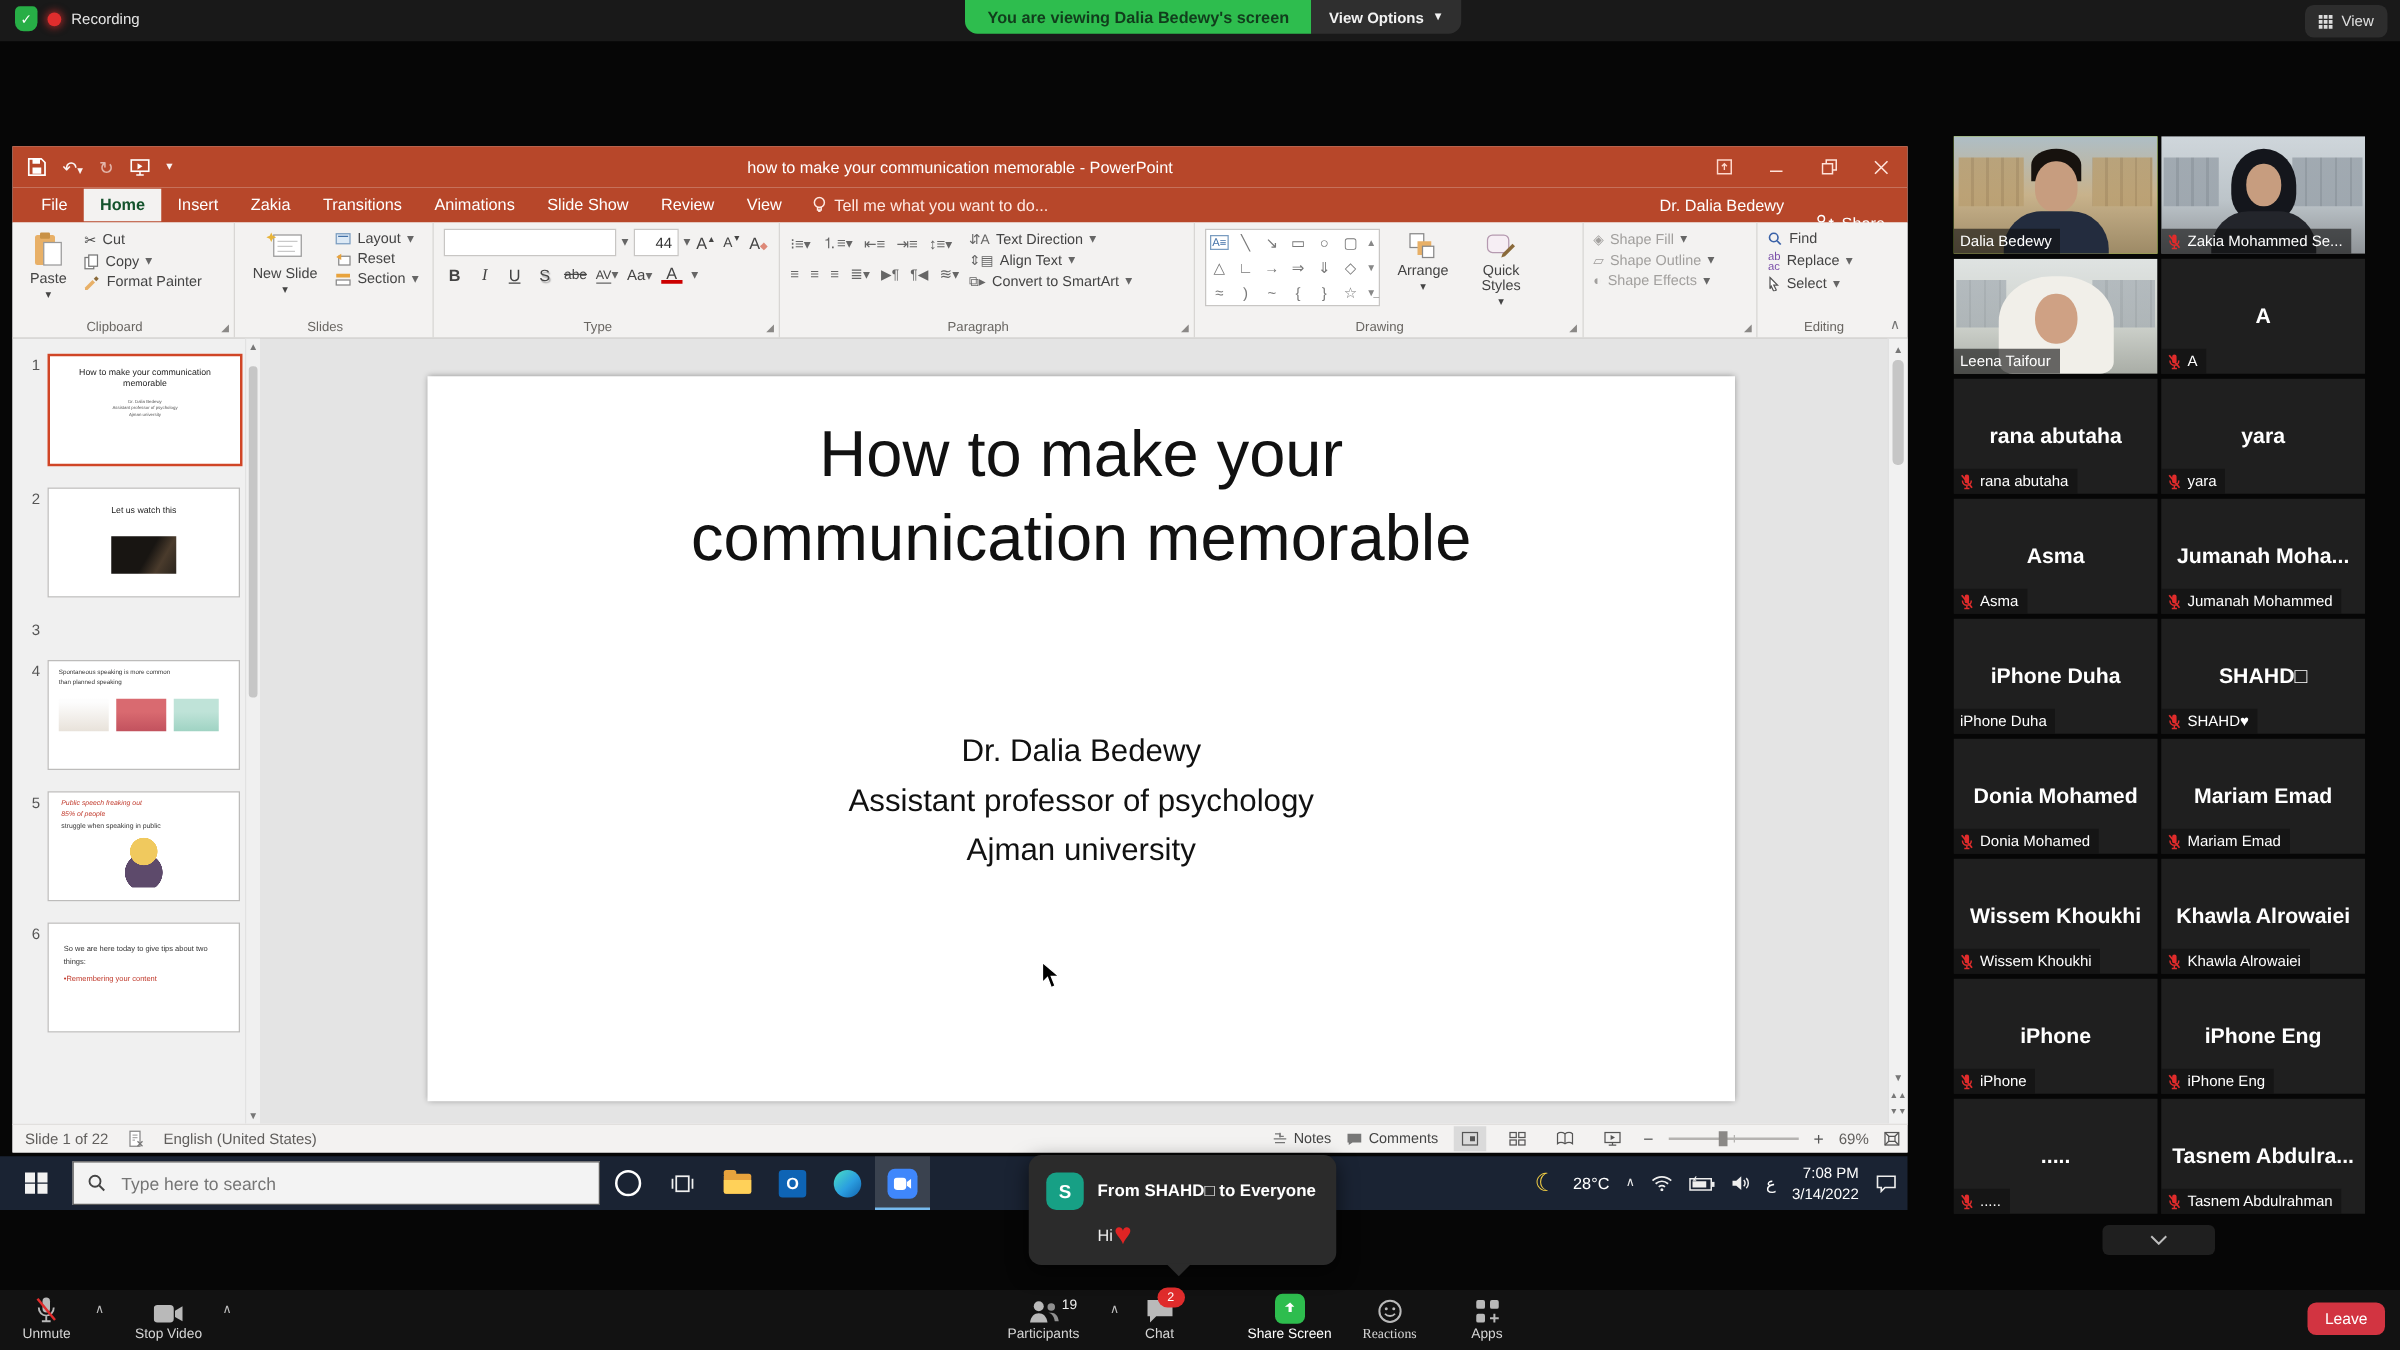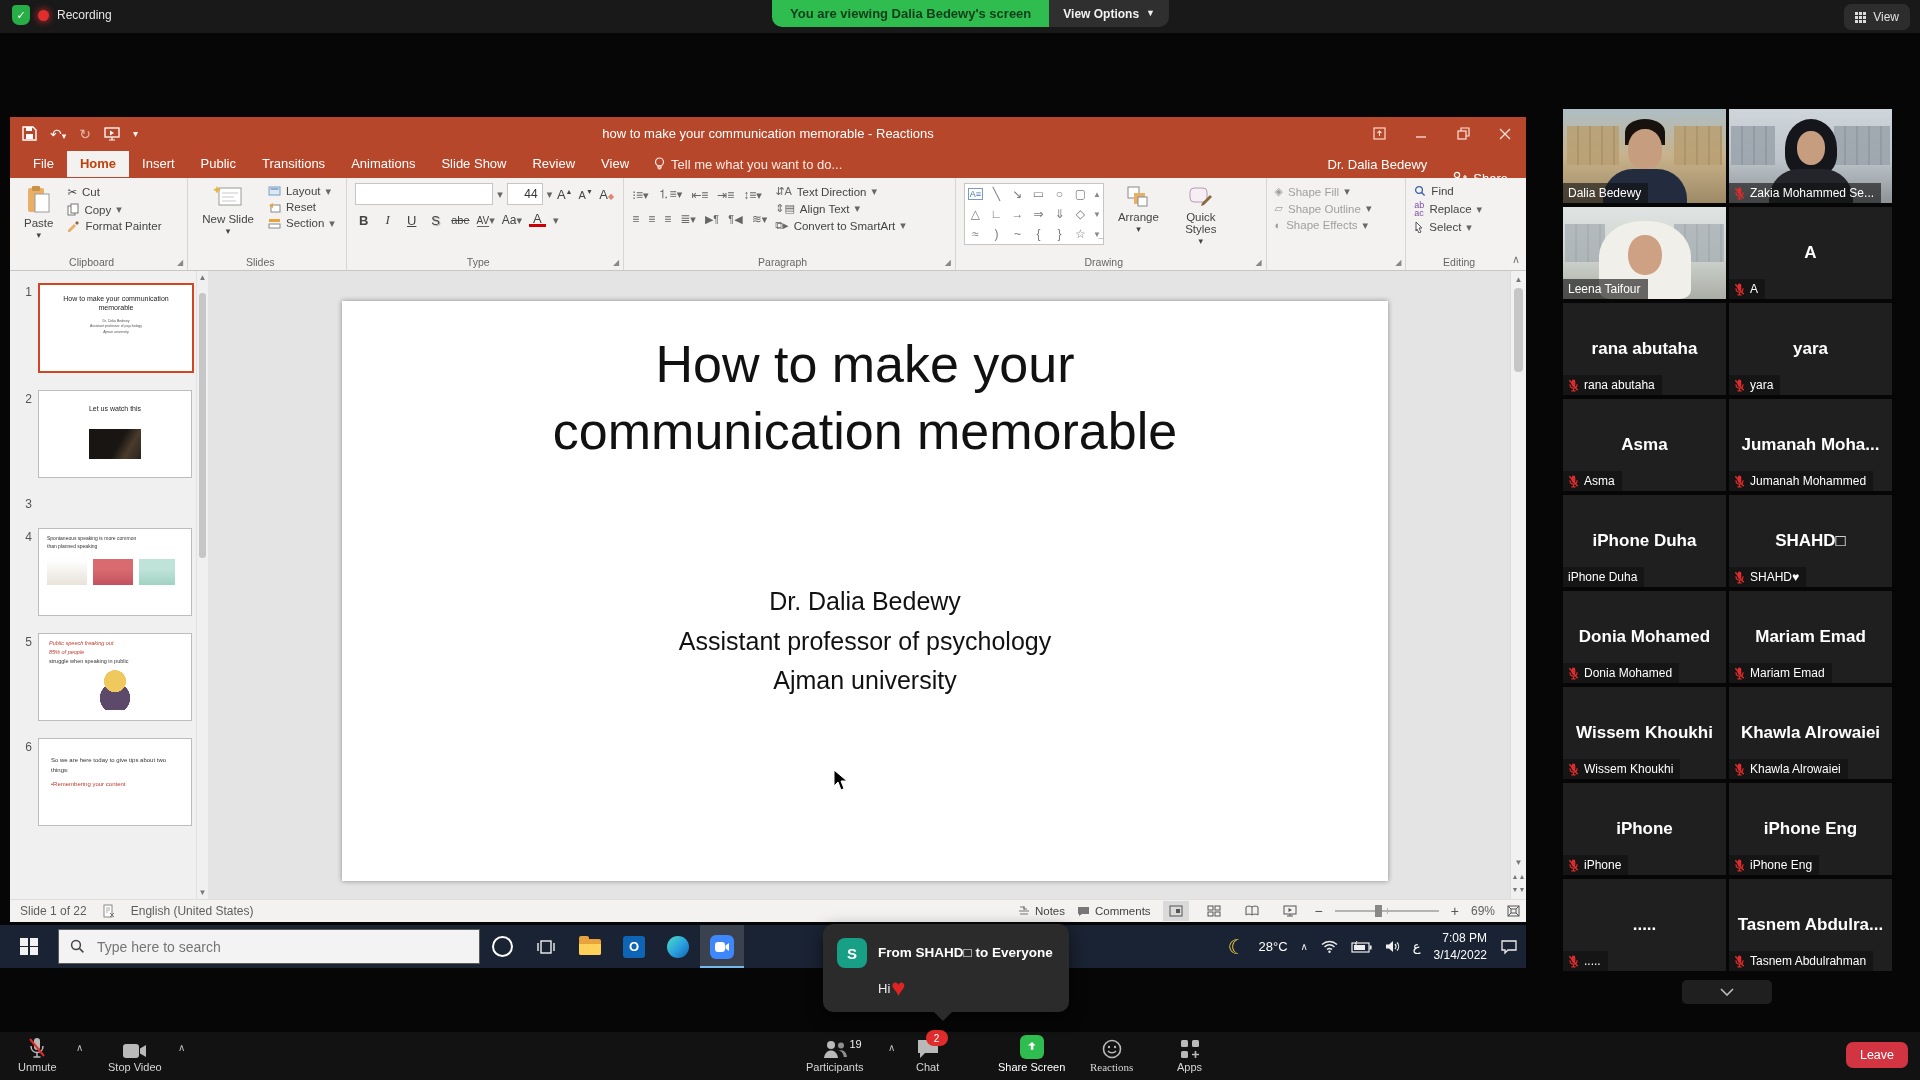--- a/index.html
+++ b/index.html
@@ -23,21 +23,21 @@
   .ppt{position:absolute;left:10px;top:117px;width:1516px;height:805px;background:#f3f2f1;display:flex;flex-direction:column;}
   .ppt-title{height:33px;background:#b7472a;position:relative;display:flex;align-items:center;color:#fff;}
   .qat{display:flex;align-items:center;gap:13px;padding-left:12px;font-size:14px;color:#fff;}
   .qat .g{opacity:.95;line-height:1;}
   .qat .dim{opacity:.6;}
   .winttl{position:absolute;left:0;right:0;text-align:center;font-size:13px;color:#ffffff;pointer-events:none;}
   .winctl{position:absolute;right:0;top:0;height:33px;display:flex;}
   .winctl .wc{width:42px;height:33px;display:flex;align-items:center;justify-content:center;color:#ffd9cd;}
   .ppt-menu{height:28px;background:#b7472a;display:flex;align-items:center;color:#fff;font-size:13px;padding-left:10px;position:relative;}
   .tab{padding:5px 13px 6px;cursor:default;}
-  .tab.active{background:#f3f2f1;color:#c2410c;font-weight:bold;}
+  .tab.active{background:#f3f2f1;color:#14532d;font-weight:bold;}
   .tellme{display:flex;align-items:center;gap:6px;padding:0 12px;color:#ffe9e2;justify-content:space-between;}
   .menuright{position:absolute;right:8px;display:flex;align-items:center;gap:14px;font-size:13px;}
   .sharebtn{display:flex;align-items:center;gap:6px;padding:3px 10px;margin-top:28px;}
 
   
   .ribbon{height:92px;background:#f3f2f1;border-bottom:1px solid #c8c6c4;display:flex;position:relative;color:#444;font-size:12px;}
   .grp{position:relative;border-right:1px solid #d8d6d4;padding:5px 8px 17px;display:flex;gap:8px;align-items:flex-start;}
   .grp-label{position:absolute;bottom:2px;left:0;right:14px;text-align:center;font-size:10.5px;color:#696662;}
   .launcher{position:absolute;bottom:3px;right:4px;font-size:8px;color:#8a8886;}
   .bigbtn{display:flex;flex-direction:column;align-items:center;gap:2px;padding:2px 6px;font-size:11.5px;color:#444;text-align:center;}
@@ -208,21 +208,21 @@
           </svg>
         <span class="g">↶<span class="caret">▾</span></span>
         <span class="g dim">↻</span>
         <svg width="16" height="14" viewBox="0 0 16 14">
             <rect x="1" y="1" width="14" height="9" fill="none" stroke="#fff" stroke-width="1.3"></rect>
             <path d="M6 3.5l4 2.5-4 2.5z" fill="#fff"></path>
             <path d="M8 10v3M5 13h6" stroke="#fff" stroke-width="1.2"></path>
           </svg>
         <span class="g" style="font-size:10px;">▾</span>
       </div>
-      <div class="winttl">how to make your communication memorable - Reactions</div>
+      <div class="winttl">how to make your communication memorable - PowerPoint</div>
       <div class="winctl">
         <span class="wc">
             <svg width="13" height="13" viewBox="0 0 13 13">
               <rect x="1" y="1" width="11" height="11" fill="none" stroke="#ffd9cd" stroke-width="1.2"></rect>
               <path d="M6.5 9V4M4.5 6l2-2 2 2" stroke="#ffd9cd" stroke-width="1.1" fill="none"></path>
             </svg>
           </span>
         <span class="wc">
             <svg width="12" height="12" viewBox="0 0 12 12">
               <path d="M1 9h10" stroke="#ffe3da" stroke-width="1.3"></path>
@@ -239,21 +239,21 @@
               <path d="M1 1l10 10M11 1L1 11" stroke="#ffe3da" stroke-width="1.3"></path>
             </svg>
           </span>
       </div>
     </div>
 
     <div class="ppt-menu">
       <span class="tab">File</span>
       <span class="tab active">Home</span>
       <span class="tab">Insert</span>
-      <span class="tab">Public</span>
+      <span class="tab">Zakia</span>
       <span class="tab">Transitions</span>
       <span class="tab">Animations</span>
       <span class="tab">Slide Show</span>
       <span class="tab">Review</span>
       <span class="tab">View</span>
       <span class="tellme">
         <svg width="11" height="14" viewBox="0 0 11 14">
             <circle cx="5.5" cy="5" r="4" fill="none" stroke="#ffe9e2" stroke-width="1.2"></circle>
             <path d="M4 9h3v2H4zM4.5 12h2" stroke="#ffe9e2" stroke-width="1.1" fill="none"></path>
           </svg>

